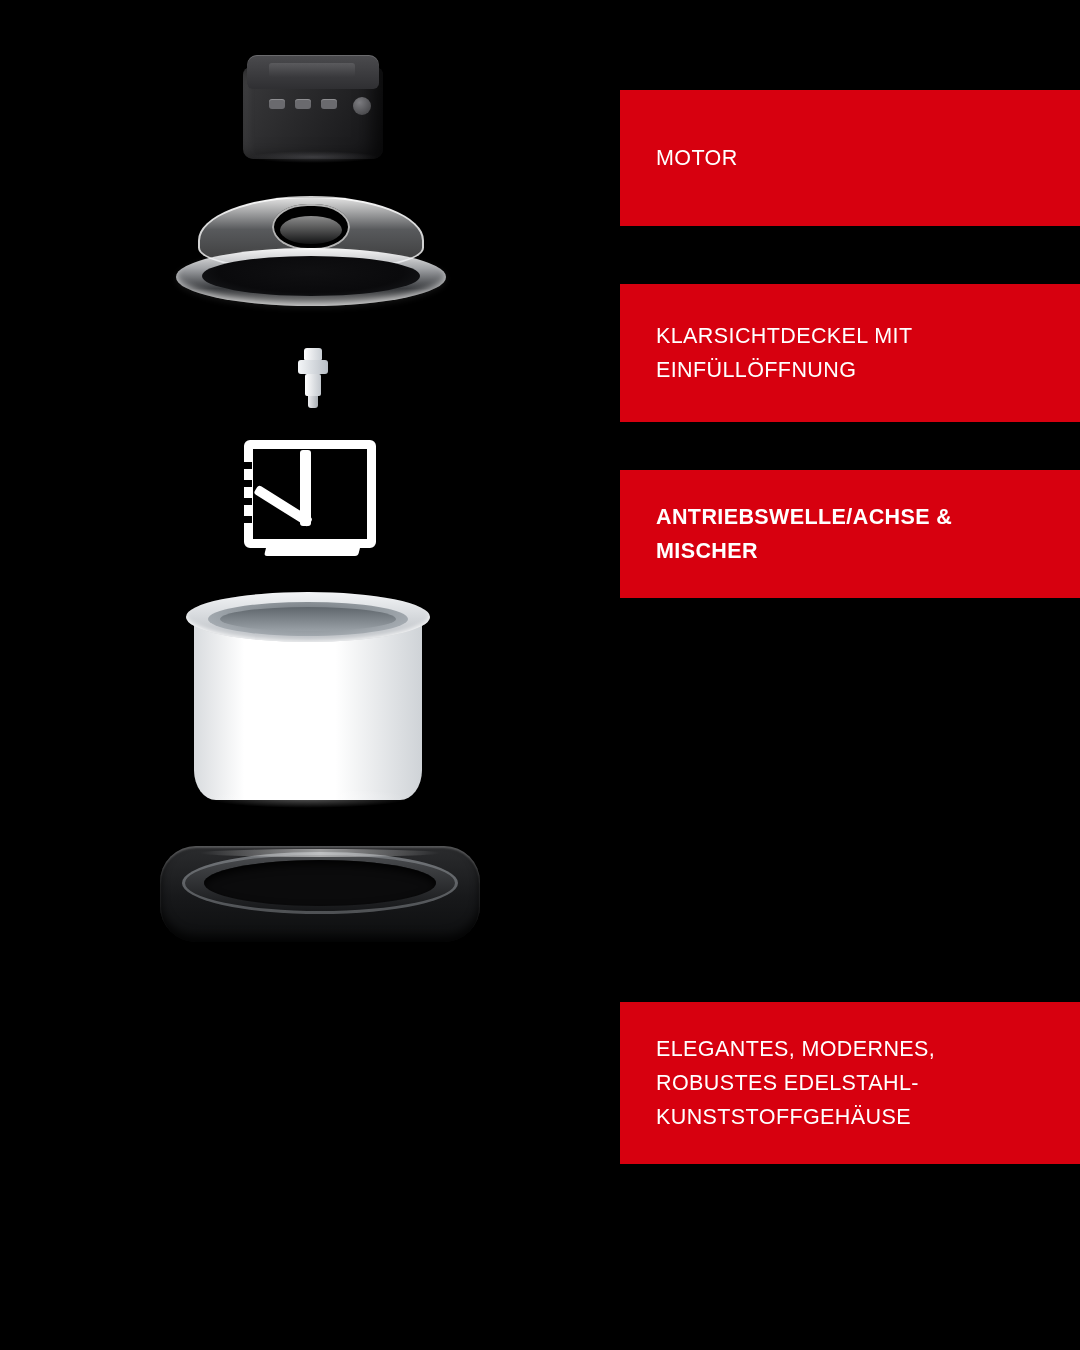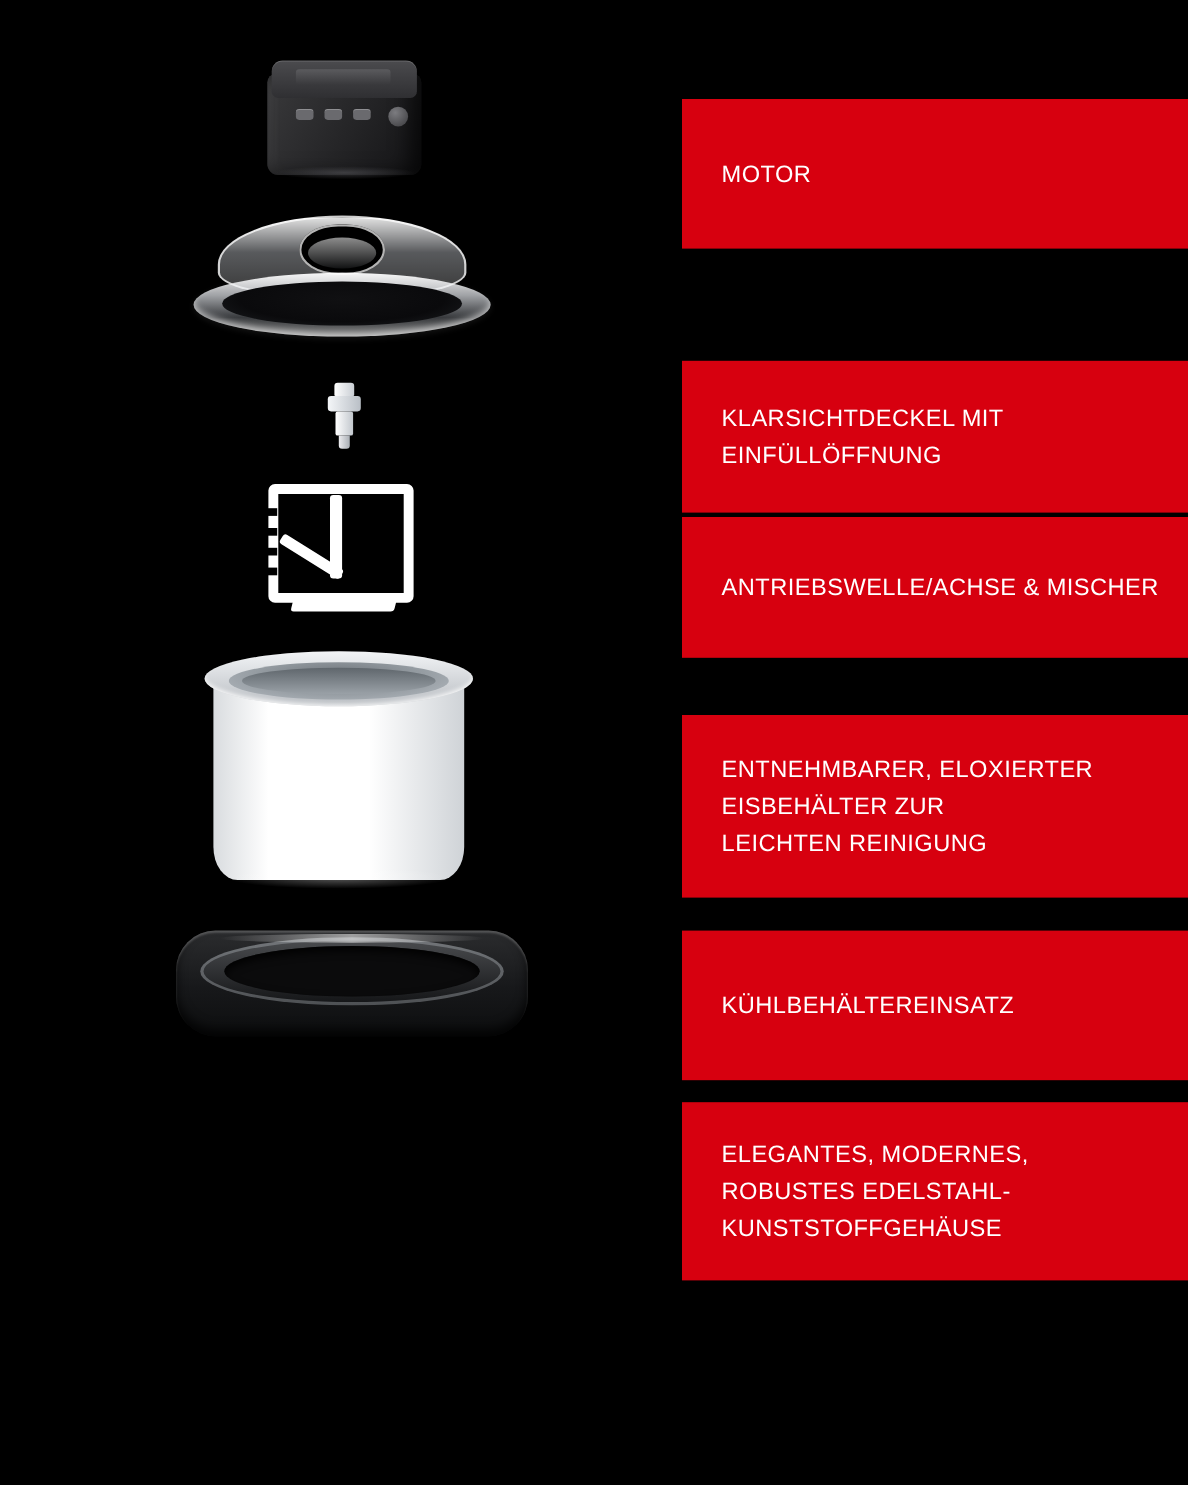--- a/index.html
+++ b/index.html
@@ -430,38 +430,30 @@
 
 
   </div>
 
   <div id="labels-column">
 
     <div class="label-box" style="top:90px;height:136px;">
       <span class="txt">MOTOR</span>
     </div>
 
-    <div class="label-box" style="top:284px;height:138px;margin-top:44px;">
+    <div class="label-box" style="top:284px;height:138px;">
       <span class="txt">KLARSICHTDECKEL MIT
 EINFÜLLÖFFNUNG</span>
     </div>
 
-    <div class="label-box" style="top:470px;height:128px;">
+    <div class="label-box" style="top:470px;height:128px;font-weight:bold;">
       <span class="txt">ANTRIEBSWELLE/ACHSE &amp; MISCHER</span>
     </div>
 
-    <div class="label-box" style="top:650px;height:166px;">
-      <span class="txt">ENTNEHMBARER, ELOXIERTER
-EISBEHÄLTER ZUR
-LEICHTEN REINIGUNG</span>
-    </div>
-
-    <div class="label-box" style="top:846px;height:136px;">
-      <span class="txt">KÜHLBEHÄLTEREINSATZ</span>
-    </div>
+
 
     <div class="label-box" style="top:1002px;height:162px;">
       <span class="txt">ELEGANTES, MODERNES,
 ROBUSTES EDELSTAHL-
 KUNSTSTOFFGEHÄUSE</span>
     </div>
 
   </div>
 
 </div>

